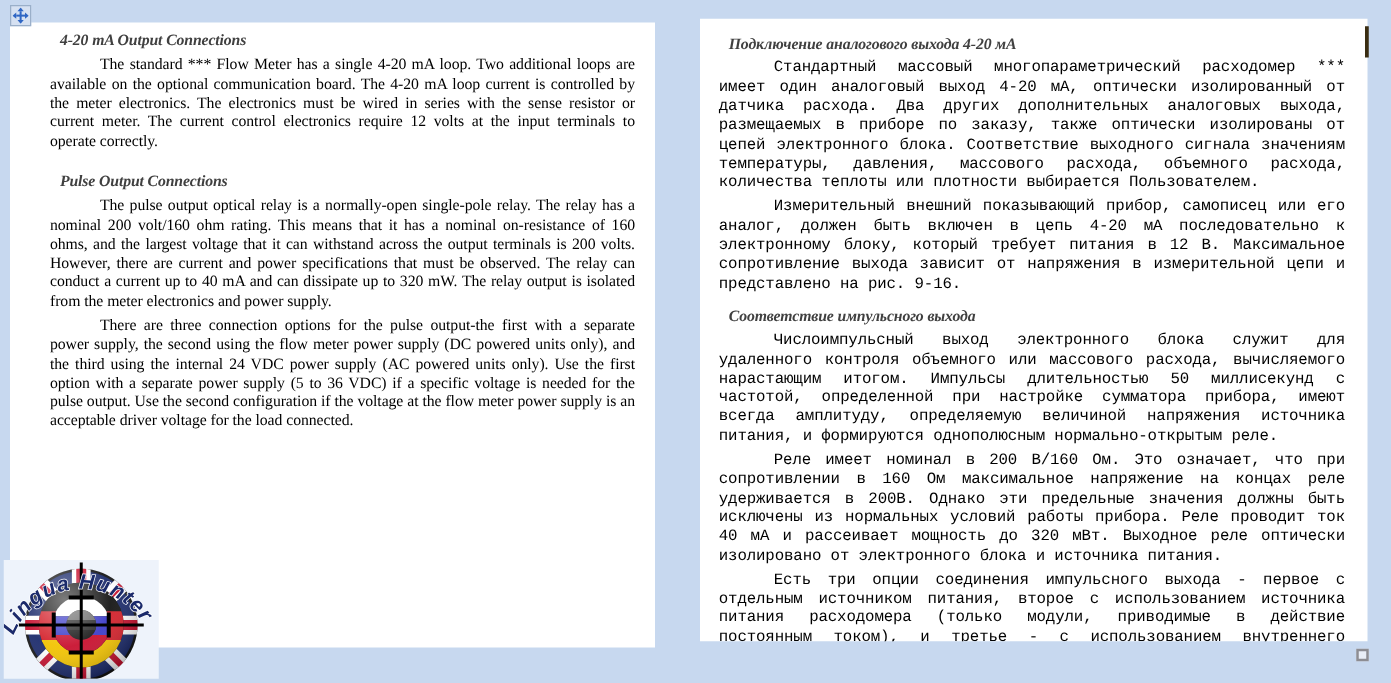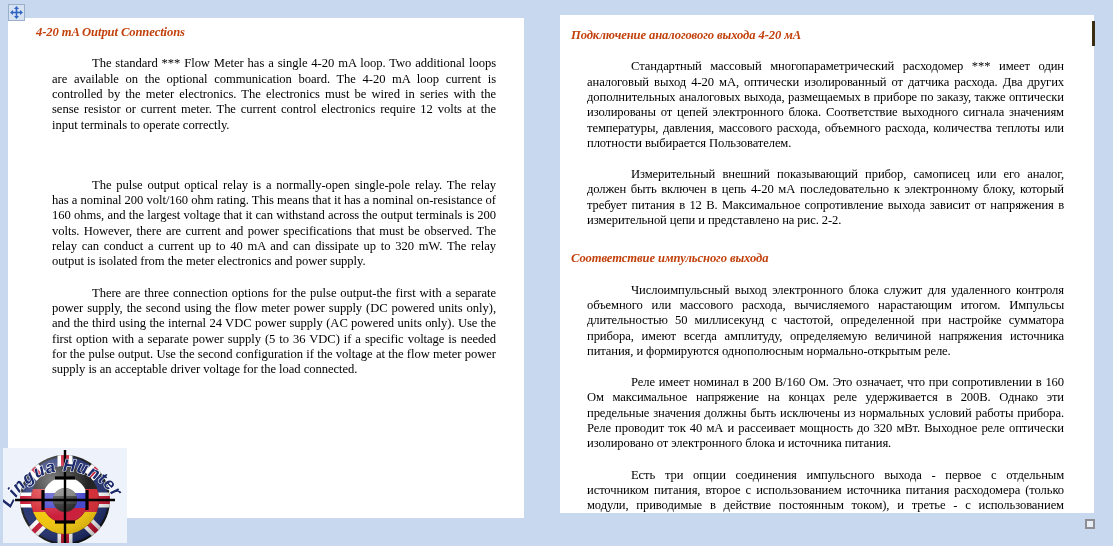--- a/index.html
+++ b/index.html
@@ -58,38 +58,39 @@
   .page-inner-right {
     padding: 13px 14px 0 11px;
   }
 
   
   .heading {
     font-weight: bold;
     font-style: italic;
     font-size: 12.6px;
     line-height: 1.22;
-    color: #c2410c;
-    margin: 0 0 1px 0;
+    color: #404040;
+    margin: 0 0 1px 12px;
     letter-spacing: -0.1px;
   }
   .para {
     font-size: 12.6px;
     line-height: 1.215;
     color: #000000;
-    margin: 16px;
+    margin: 4px;
     text-align: justify;
     text-indent: 40px;
     letter-spacing: -0.05px;
     word-spacing: 0px;
     hyphens: none;
   }
   .para.ru {
     text-indent: 44px;
     letter-spacing: -0.1px;
+    font-family: Liberation Mono, monospace;
   }
   .spacer-sm { height: 7px; }
   .spacer-lg { height: 13px; }
 
   
   .caret {
     position: absolute;
     left: 1092px;
     top: 21px;
     width: 3px;
@@ -145,37 +146,38 @@
 <div class="page page-left">
   <div class="page-inner-left">
 
     <div class="heading">4-20 mA Output Connections</div>
 
     <p class="para">The standard *** Flow Meter has a single 4-20 mA loop. Two additional loops are available on the optional communication board. The 4-20 mA loop current is controlled by the meter electronics. The electronics must be wired in series with the sense resistor or current meter. The current control electronics require 12 volts at the input terminals to operate correctly.</p>
 
 
     <div class="spacer-lg"></div>
 
+    <div class="heading">Pulse Output Connections</div>
 
 
     <p class="para">The pulse output optical relay is a normally-open single-pole relay. The relay has a nominal 200 volt/160 ohm rating. This means that it has a nominal on-resistance of 160 ohms, and the largest voltage that it can withstand across the output terminals is 200 volts. However, there are current and power specifications that must be observed. The relay can conduct a current up to 40 mA and can dissipate up to 320 mW. The relay output is isolated from the meter electronics and power supply.</p>
 
     <p class="para">There are three connection options for the pulse output-the first with a separate power supply, the second using the flow meter power supply (DC powered units only), and the third using the internal 24 VDC power supply (AC powered units only). Use the first option with a separate power supply (5 to 36 VDC) if a specific voltage is needed for the pulse output. Use the second configuration if the voltage at the flow meter power supply is an acceptable driver voltage for the load connected.</p>
 
   </div>
 </div>
 
 <div class="page page-right">
   <div class="page-inner-right">
 
     <div class="heading">Подключение аналогового выхода 4-20 мА</div>
 
     <p class="para ru">Стандартный массовый многопараметрический расходомер *** имеет один аналоговый выход 4-20 мА, оптически изолированный от датчика расхода. Два других дополнительных аналоговых выхода, размещаемых в приборе по заказу, также оптически изолированы от цепей электронного блока. Соответствие выходного сигнала значениям температуры, давления, массового расхода, объемного расхода, количества теплоты или плотности выбирается Пользователем.</p>
 
-    <p class="para ru">Измерительный внешний показывающий прибор, самописец или его аналог, должен быть включен в цепь 4-20 мА последовательно к электронному блоку, который требует питания в 12 В. Максимальное сопротивление выхода зависит от напряжения в измерительной цепи и представлено на рис. 2-2.</p>
+    <p class="para ru">Измерительный внешний показывающий прибор, самописец или его аналог, должен быть включен в цепь 4-20 мА последовательно к электронному блоку, который требует питания в 12 В. Максимальное сопротивление выхода зависит от напряжения в измерительной цепи и представлено на рис. 9-16.</p>
 
     <div class="spacer-sm"></div>
 
     <div class="heading">Соответствие импульсного выхода</div>
 
     <p class="para ru">Числоимпульсный выход электронного блока служит для удаленного контроля объемного или массового расхода, вычисляемого нарастающим итогом. Импульсы длительностью 50 миллисекунд с частотой, определенной при настройке сумматора прибора, имеют всегда амплитуду, определяемую величиной напряжения источника питания, и формируются однополюсным нормально-открытым реле.</p>
 
     <p class="para ru">Реле имеет номинал в 200 В/160 Ом. Это означает, что при сопротивлении в 160 Ом максимальное напряжение на концах реле удерживается в 200В. Однако эти предельные значения должны быть исключены из нормальных условий работы прибора. Реле проводит ток 40 мА и рассеивает мощность до 320 мВт. Выходное реле оптически изолировано от электронного блока и источника питания.</p>
 
     <p class="para ru">Есть три опции соединения импульсного выхода - первое с отдельным источником питания, второе с использованием источника питания расходомера (только модули, приводимые в действие постоянным током), и третье - с использованием внутреннего источника питания 24 VDC (только модули переменного тока). Используйте первую опцию с отдельным источником питания (5 - 36 VDC), если определенное напряжение необходимо для импульсного выхода необходимо определенное напряжение. Используйте вторую конфигурацию, если напряжение в источнике питания расходомера - приемлемое напряжение для соединенной загрузки.</p>

